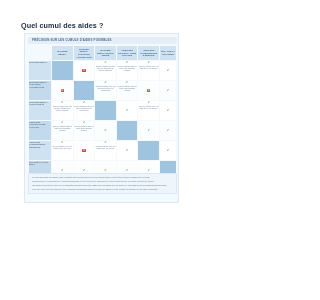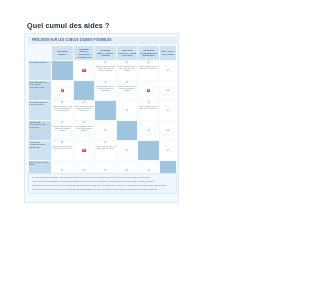--- a/index.html
+++ b/index.html
@@ -5,21 +5,21 @@
   html,body{margin:0;padding:0;}
   body{
     width:212px;height:300px;background:#ffffff;
     font-family:"Liberation Sans",sans-serif;
     -webkit-font-smoothing:antialiased;
     overflow:hidden;
   }
   .page{position:relative;width:212px;height:300px;background:#fff;}
 
   .doc-title{
-    position:absolute;left:27px;top:21px;
+    position:absolute;left:21px;top:21px;
     font-size:7.2px;font-weight:bold;color:#1b2a3d;
     letter-spacing:.1px;white-space:nowrap;
   }
 
   .card{
     position:absolute;left:24px;top:33px;width:155px;height:170px;
     background:#f4f9fd;border:1px solid #dce9f4;box-sizing:border-box;
   }
 
   .card-head{

